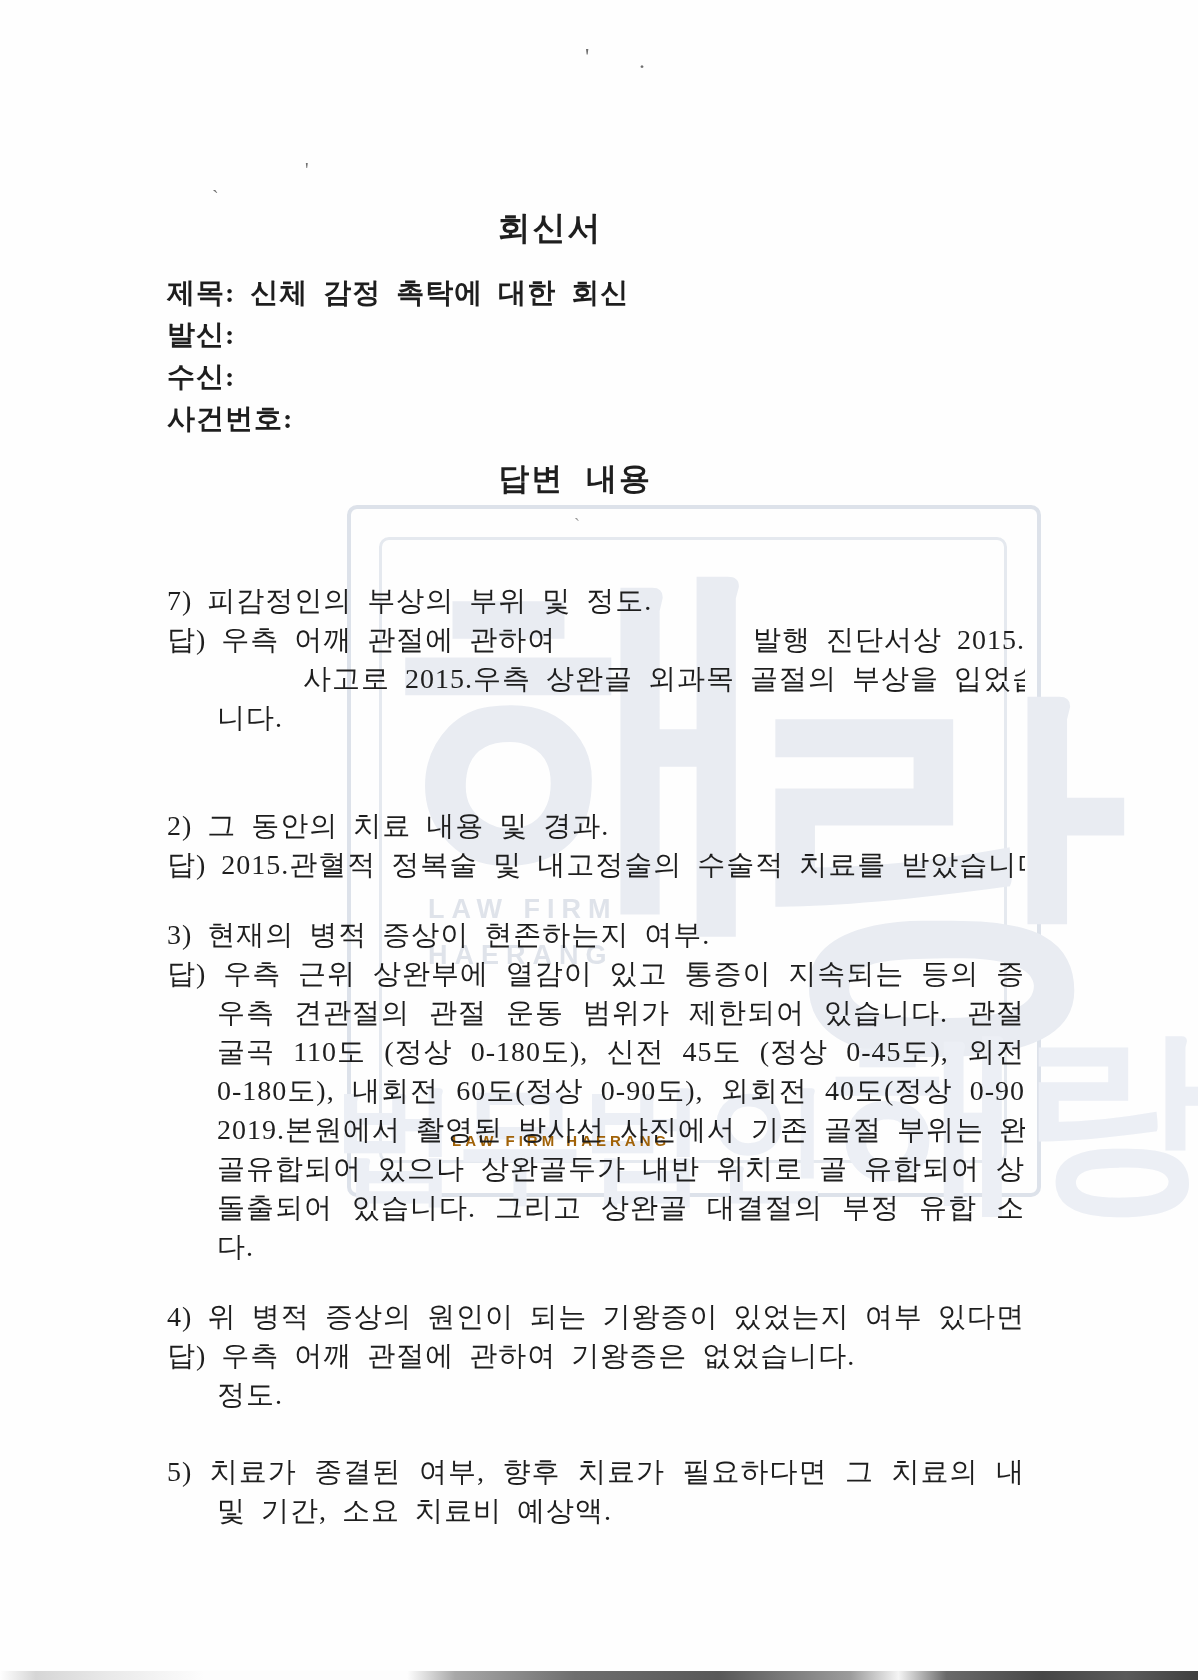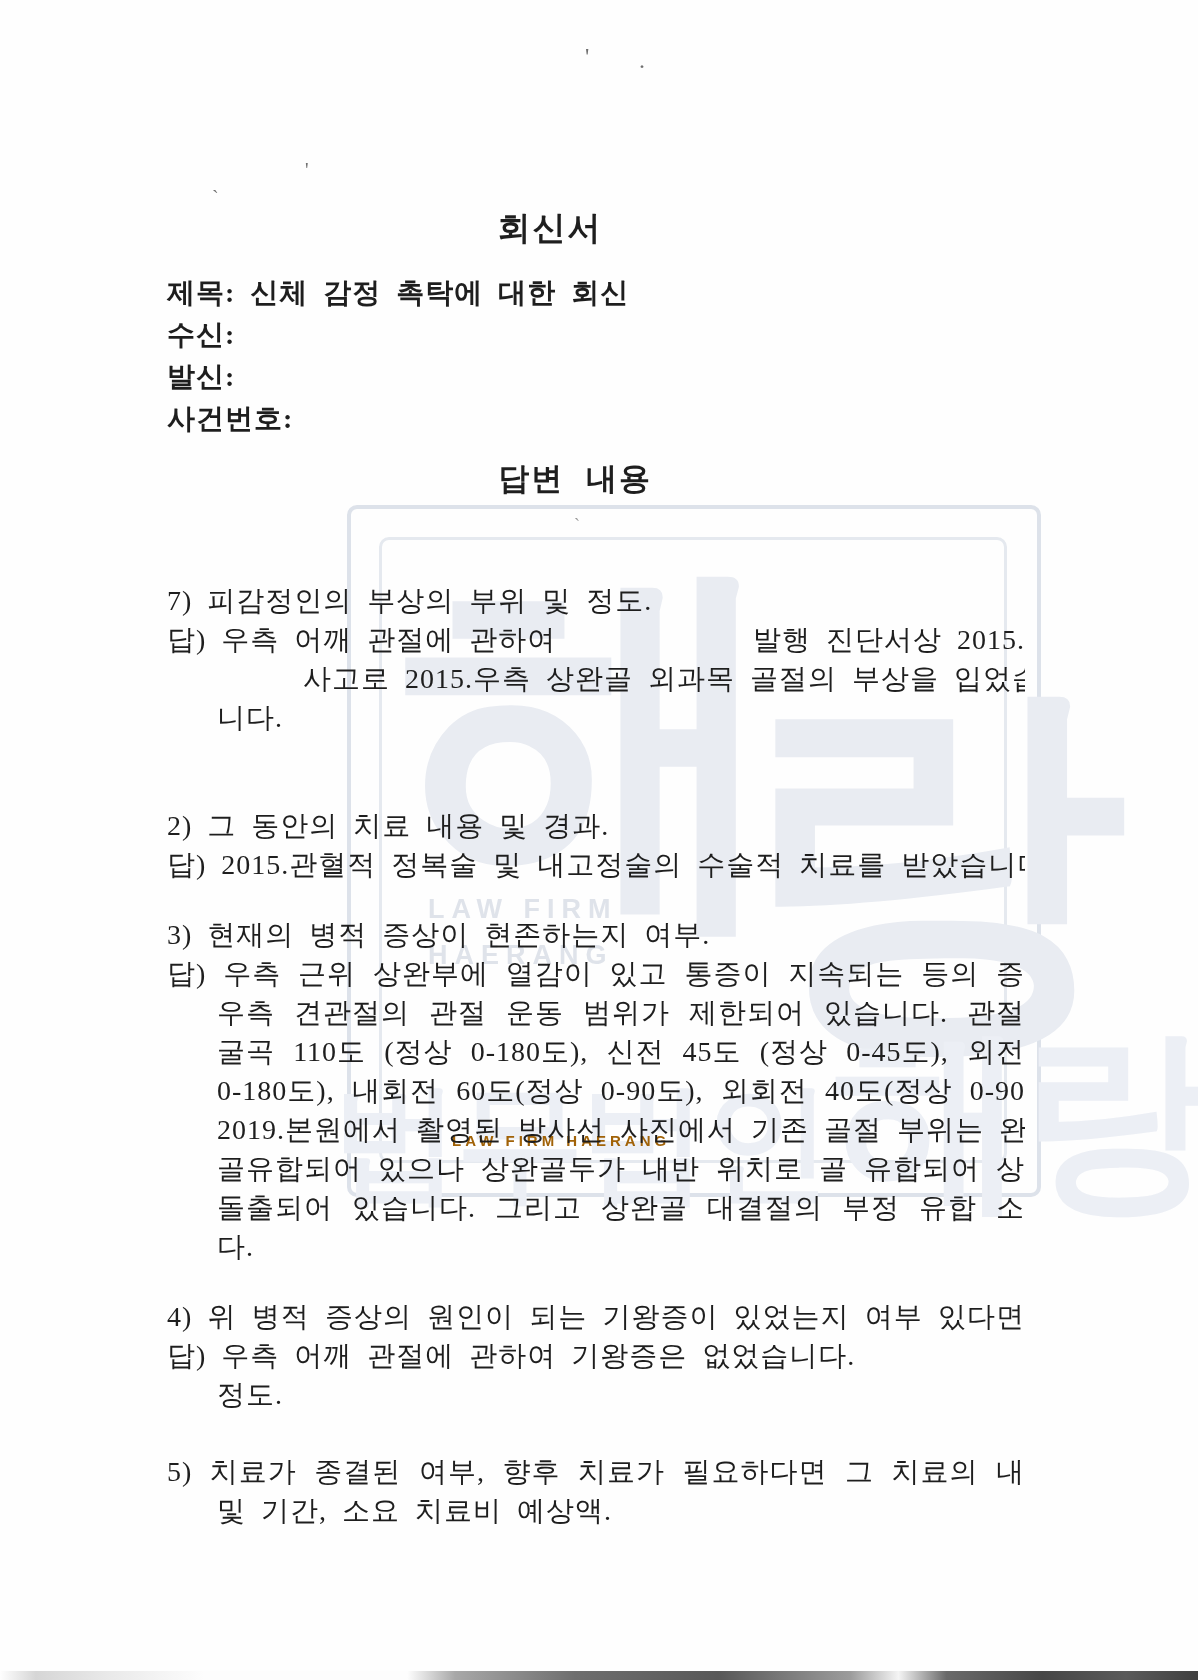--- a/index.html
+++ b/index.html
@@ -81,22 +81,22 @@
       <span class="big-part">해랑</span>
     </div>
     <div class="wm-small-caption">LAW FIRM HAERANG</div>
   </div>
 
   <div class="layer">
     <h1 class="doc-title">회신서</h1>
 
     <div class="meta">
       <div class="meta-line">제목: 신체 감정 촉탁에 대한 회신</div>
+      <div class="meta-line">발신:</div>
       <div class="meta-line">수신:</div>
-      <div class="meta-line">발신:</div>
       <div class="meta-line">사건번호:</div>
     </div>
 
     <h2 class="section-heading">답변 내용</h2>
 
     <div class="body-text">
       <div class="ln">7) 피감정인의 부상의 부위 및 정도.</div>
       <div class="ln split">
         <span>답) 우측 어깨 관절에 관하여</span>
         <span>발행 진단서상 2015.</span>

